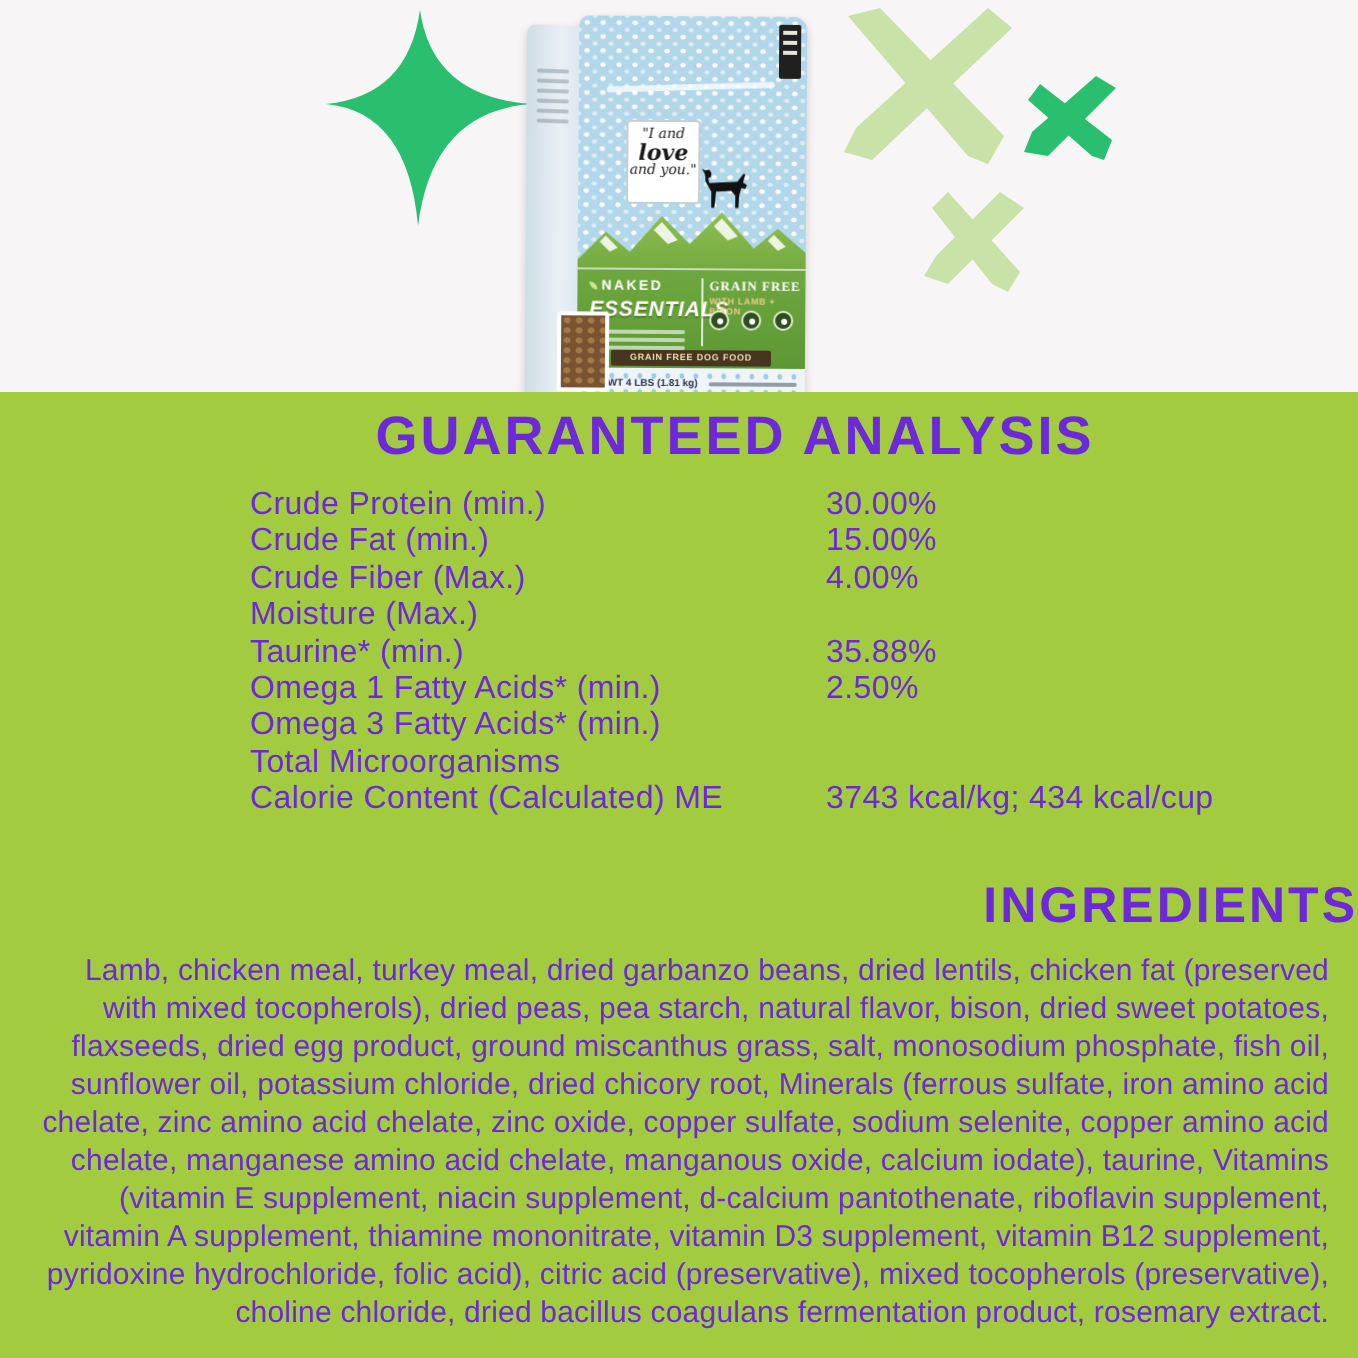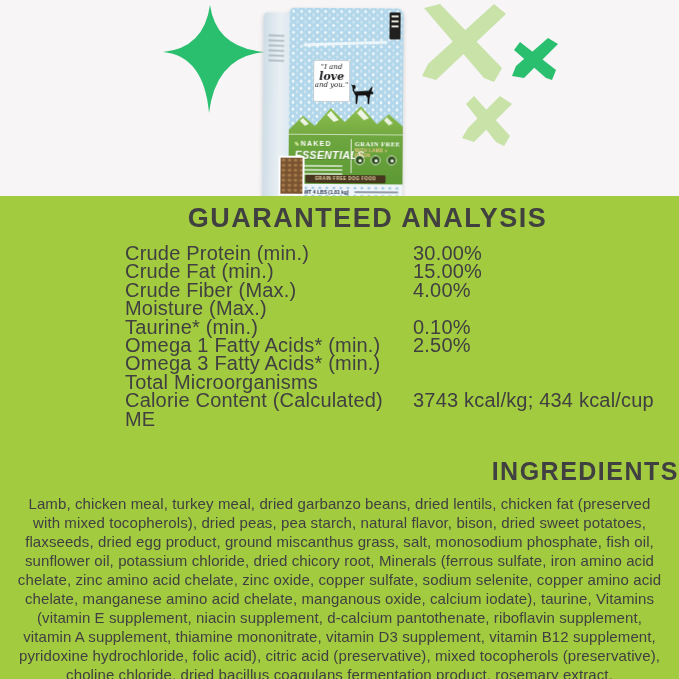--- a/index.html
+++ b/index.html
@@ -68,27 +68,27 @@
       background-image:radial-gradient(#9ec9e2 1px, rgba(255,255,255,0) 1.4px);
       background-size:7px 8px;}
   .net-wt{position:absolute;left:4px;top:5px;color:#23324a;font-size:5px;font-weight:bold;white-space:nowrap;}
   .bottom-bar{position:absolute;right:4px;top:7px;width:44px;height:2px;background:rgba(35,50,74,.45);border-radius:1px;}
   .kibble{position:absolute;left:16px;top:148px;width:22px;height:36px;background:#7a5431;
       border:2px solid #fdfdfd;border-radius:2px;
       background-image:radial-gradient(#a4794a 1.5px, rgba(0,0,0,0) 2px);
       background-size:6px 5px;z-index:3;}
 
   
-  .content{position:absolute;left:0;top:196px;width:679px;height:483px;background:#a3cb40;color:#404040;}
+  .content{position:absolute;left:0;top:196px;width:679px;height:483px;background:#a3cb40;color:#6d28d9;}
   .ga-title{margin:0;padding-top:7px;text-align:center;transform:translateX(28px);
       font-size:27px;font-weight:bold;letter-spacing:1.5px;}
-  .analysis{margin:10px 0 0 125px;font-size:20px;letter-spacing:.2px;}
+  .analysis{margin:10px 0 0 125px;font-size:16px;letter-spacing:.2px;}
   .analysis .row{display:grid;grid-template-columns:288px auto;line-height:18.4px;}
   .ing-title{margin:0;padding-top:29px;text-align:right;font-size:25px;font-weight:bold;letter-spacing:1.5px;}
-  .ing-text{width:650px;margin:8px auto 0 auto;text-align:center;
+  .ing-text{width:650px;margin:8px auto 0 auto;text-align:right;
       font-size:15px;line-height:19px;letter-spacing:.1px;}
 </style>
 </head>
 <body>
 
 <div class="page">
 
   <div class="hero">
 
     <svg class="sparkle" width="108" height="114" viewBox="0 0 108 114">
@@ -204,21 +204,21 @@
       </div>
       <div class="row">
         <span>Crude Fiber (Max.)</span>
           <span>4.00%</span>
       </div>
       <div class="row">
         <span>Moisture (Max.)</span>
       </div>
       <div class="row">
         <span>Taurine* (min.)</span>
-          <span>0.10%</span>
+          <span>35.88%</span>
       </div>
       <div class="row">
         <span>Omega 1 Fatty Acids* (min.)</span>
           <span>2.50%</span>
       </div>
       <div class="row">
         <span>Omega 3 Fatty Acids* (min.)</span>
       </div>
       <div class="row">
         <span>Total Microorganisms</span>

